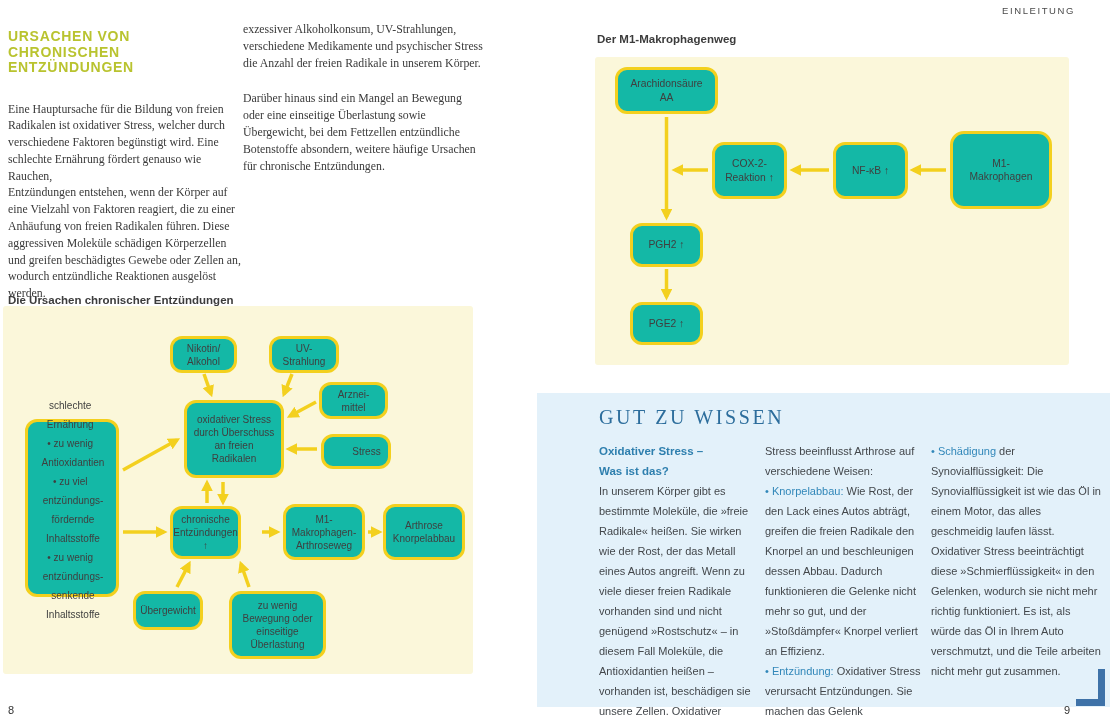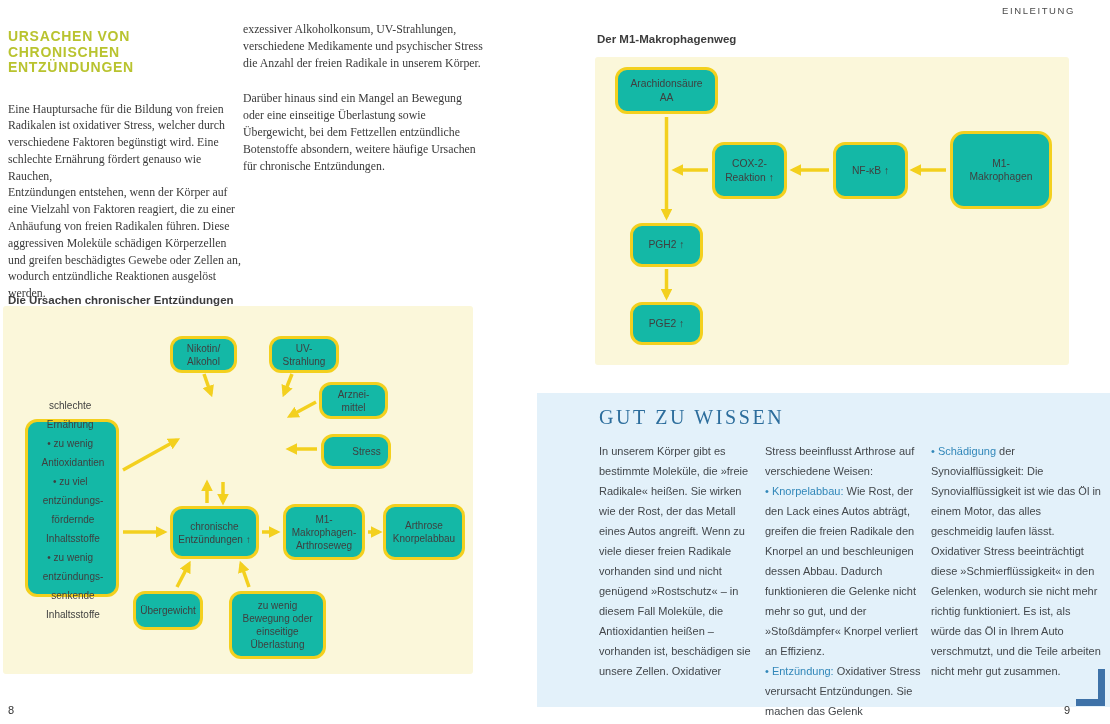--- a/index.html
+++ b/index.html
@@ -105,34 +105,38 @@
       <line x1="259" y1="226" x2="274" y2="226" marker-end="url(#ah)"></line>
       <line x1="365" y1="226" x2="376" y2="226" marker-end="url(#ah)"></line>
     </g>
   </svg>
   <div class="node" style="left:167px; top:30px;  width:67px;  height:37px;">Nikotin/
 Alkohol</div>
   <div class="node" style="left:266px; top:30px;  width:70px;  height:37px;">UV-
 Strahlung</div>
   <div class="node" style="left:316px; top:76px;  width:69px;  height:37px;">Arznei-
 mittel</div>
+  <div class="node" style="left:181px; top:94px;  width:100px; height:78px;">oxidativer Stress
+durch Überschuss
+an freien
+Radikalen</div>
   <div class="node" style="left:318px; top:128px; width:70px;  height:35px;padding-left:23px;">Stress</div>
   <div class="node node-list" style="left:22px; top:113px; width:94px; height:178px;">schlechte
 Ernährung
 • zu wenig
   Antioxidantien
 • zu viel
   entzündungs-
   fördernde
   Inhaltsstoffe
 • zu wenig
   entzündungs-
   senkende
   Inhaltsstoffe</div>
-  <div class="node" style="left:167px; top:200px; width:89px;  height:53px;">chronische
+  <div class="node" style="left:167px; top:200px; width:71px;  height:53px;">chronische
 Entzündungen ↑</div>
   <div class="node" style="left:280px; top:198px; width:82px;  height:56px;">M1-
 Makrophagen-
 Arthroseweg</div>
   <div class="node" style="left:380px; top:198px; width:82px;  height:56px;">Arthrose
 Knorpelabbau</div>
   <div class="node" style="left:130px; top:285px; width:70px;  height:39px;">Übergewicht</div>
   <div class="node" style="left:226px; top:285px; width:97px;  height:68px;">zu wenig
 Bewegung oder
 einseitige
@@ -159,20 +163,22 @@
   <div class="node node-lg" style="left:355px; top:74px;  width:102px; height:78px; border-radius:14px;">M1-
 Makrophagen</div>
   <div class="node node-lg" style="left:35px;  top:166px; width:73px;  height:44px;">PGH2 ↑</div>
   <div class="node node-lg" style="left:35px;  top:245px; width:73px;  height:43px;">PGE2 ↑</div>
 </div>
 
 <div class="info-panel">
   <div class="info-title">GUT ZU WISSEN</div>
   <div class="info-cols">
     <div class="info-col">
+      <h3>Oxidativer Stress –
+Was ist das?</h3>
       <p>In unserem Körper gibt es bestimmte Moleküle, die »freie Radikale« heißen. Sie wirken wie der Rost, der das Metall eines Autos angreift. Wenn zu viele dieser freien Radikale vorhanden sind und nicht genügend »Rostschutz« – in diesem Fall Moleküle, die Antioxidantien heißen – vorhanden ist, beschädigen sie unsere Zellen. Oxidativer</p>
     </div>
     <div class="info-col">
       <p>Stress beeinflusst Arthrose auf verschiedene Weisen:</p>
       <p><span class="term">• Knorpelabbau:</span><span> Wie Rost, der den Lack eines Autos abträgt, greifen die freien Radikale den Knorpel an und beschleunigen dessen Abbau. Dadurch funktionieren die Gelenke nicht mehr so gut, und der »Stoßdämpfer« Knorpel verliert an Effizienz.</span></p>
       <p><span class="term">• Entzündung:</span><span> Oxidativer Stress verursacht Entzündungen. Sie machen das Gelenk schmerzhaft und steif.</span></p>
     </div>
     <div class="info-col wide">
       <p><span class="term">• Schädigung</span><span> der Synovialflüssigkeit: Die Synovialflüssigkeit ist wie das Öl in einem Motor, das alles geschmeidig laufen lässt. Oxidativer Stress beeinträchtigt diese »Schmierflüssigkeit« in den Gelenken, wodurch sie nicht mehr richtig funktioniert. Es ist, als würde das Öl in Ihrem Auto verschmutzt, und die Teile arbeiten nicht mehr gut zusammen.</span></p>
     </div>

